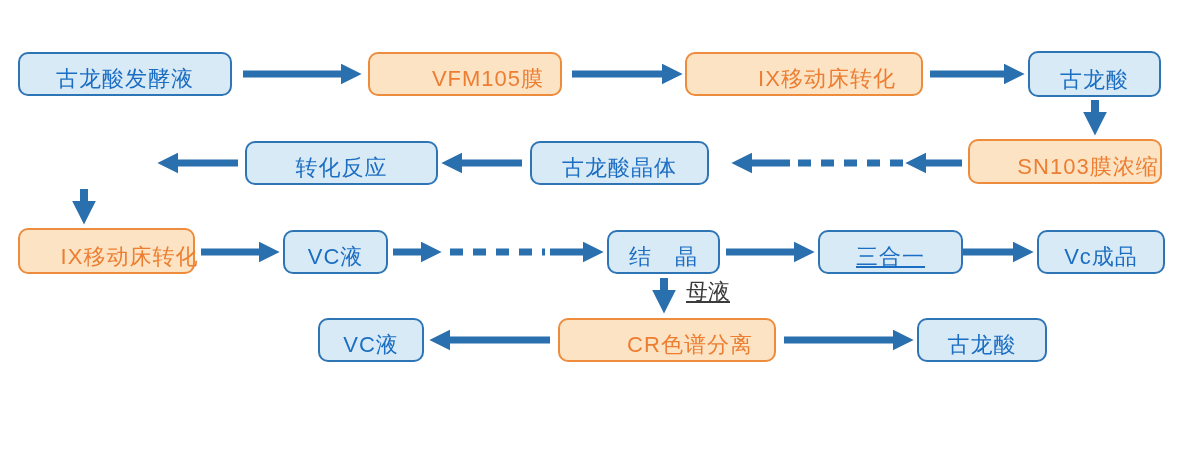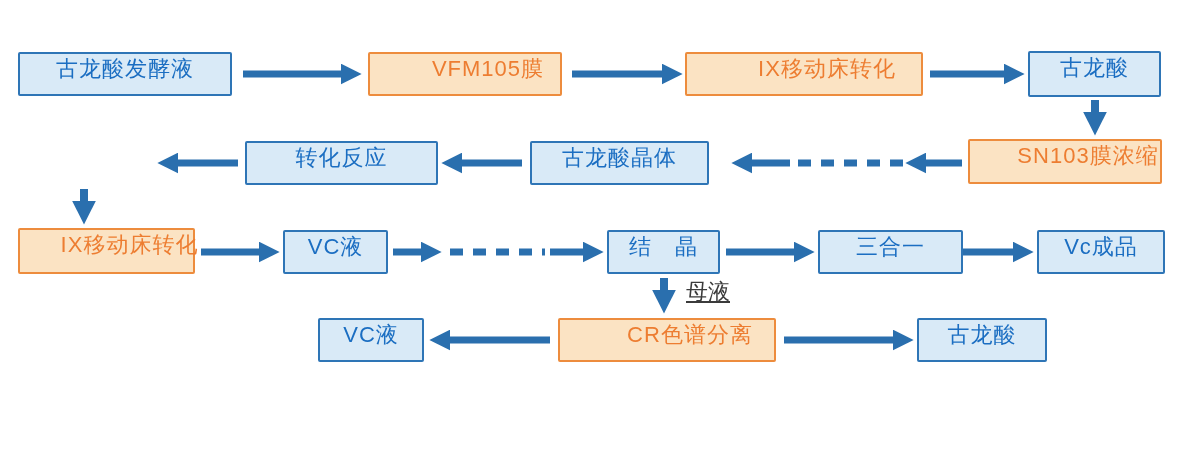--- a/index.html
+++ b/index.html
@@ -11,23 +11,23 @@
     background:#ffffff;
     overflow:hidden;
   }
   .arrows{position:absolute;left:0;top:0;width:1180px;height:450px;pointer-events:none;}
   .arr{stroke:var(--arrow,#2a6fae);stroke-width:7;fill:none;}
   .arr--dash{stroke-dasharray:13 10;}
   .arr--v{stroke-width:8;}
   .ah-fill{fill:var(--arrow,#2a6fae);}
   .node{
     position:absolute;
-    display:flex;align-items:flex-start;justify-content:center;
+    display:flex;align-items:flex-end;justify-content:center;
     box-sizing:border-box;
-    border-radius:2px;
+    border-radius:10px;
     border:2px solid;
     font-size:22px;
     letter-spacing:1px;
     white-space:nowrap;
   }
   .node--blue{
     background:var(--blue-fill,#d9eaf7);
     border-color:var(--blue-border,#2e75b6);
     color:var(--blue-text,#1b6ec2);
   }
@@ -48,21 +48,21 @@
   .b-vfm105{left:368px;top:52px;width:194px;height:44px;}
   .b-ix1{left:685px;top:52px;width:238px;height:44px;}
   .b-gulonic1{left:1028px;top:51px;width:133px;height:46px;}
   .b-vcna{left:17px;top:141px;width:135px;height:44px;}
   .b-conversion{left:245px;top:141px;width:193px;height:44px;}
   .b-crystal{left:530px;top:141px;width:179px;height:44px;}
   .b-sn103{left:968px;top:139px;width:194px;height:45px;}
   .b-ix2{left:18px;top:228px;width:177px;height:46px;}
   .b-vc1{left:283px;top:230px;width:105px;height:44px;}
   .b-jiejing{left:607px;top:230px;width:113px;height:44px;}
-  .b-sanheyi{left:818px;top:230px;width:145px;height:44px;}
+  .b-sanheyi{left:818px;top:230px;width:145px;height:44px;text-decoration:underline;}
   .b-vcproduct{left:1037px;top:230px;width:128px;height:44px;}
   .b-vc2{left:318px;top:318px;width:106px;height:44px;}
   .b-cr{left:558px;top:318px;width:218px;height:44px;}
   .b-gulonic2{left:917px;top:318px;width:130px;height:44px;}
   .a-muye{left:686px;top:277px;text-decoration:underline;}
 </style>
 </head>
 <body>
 
 <div class="canvas">

